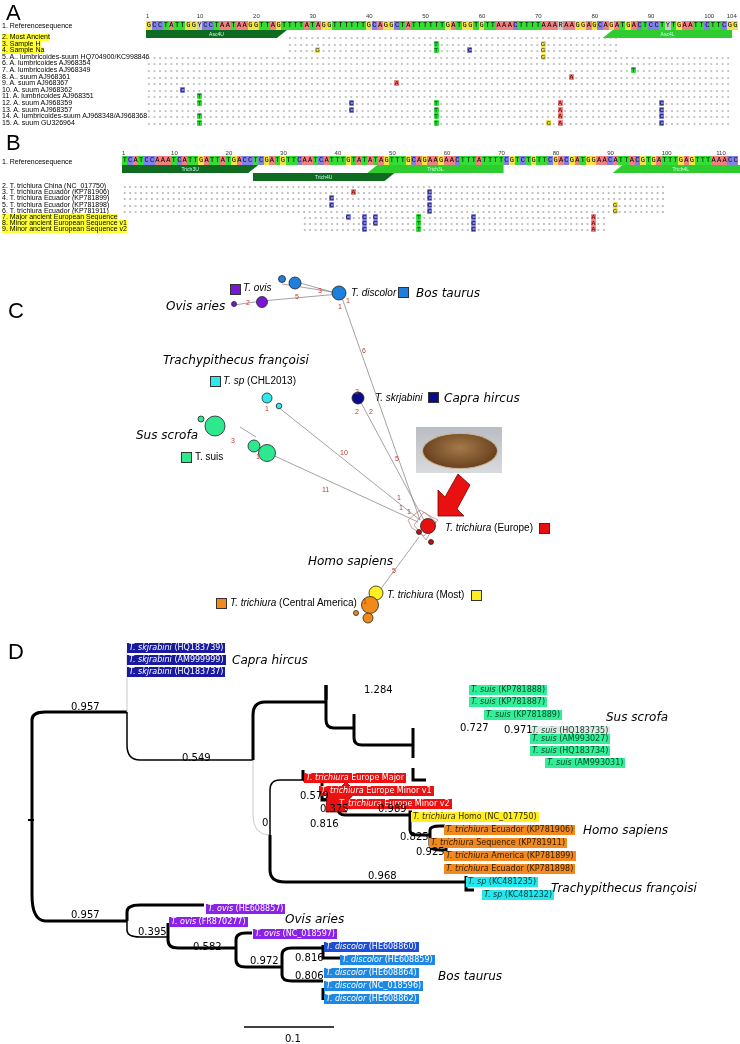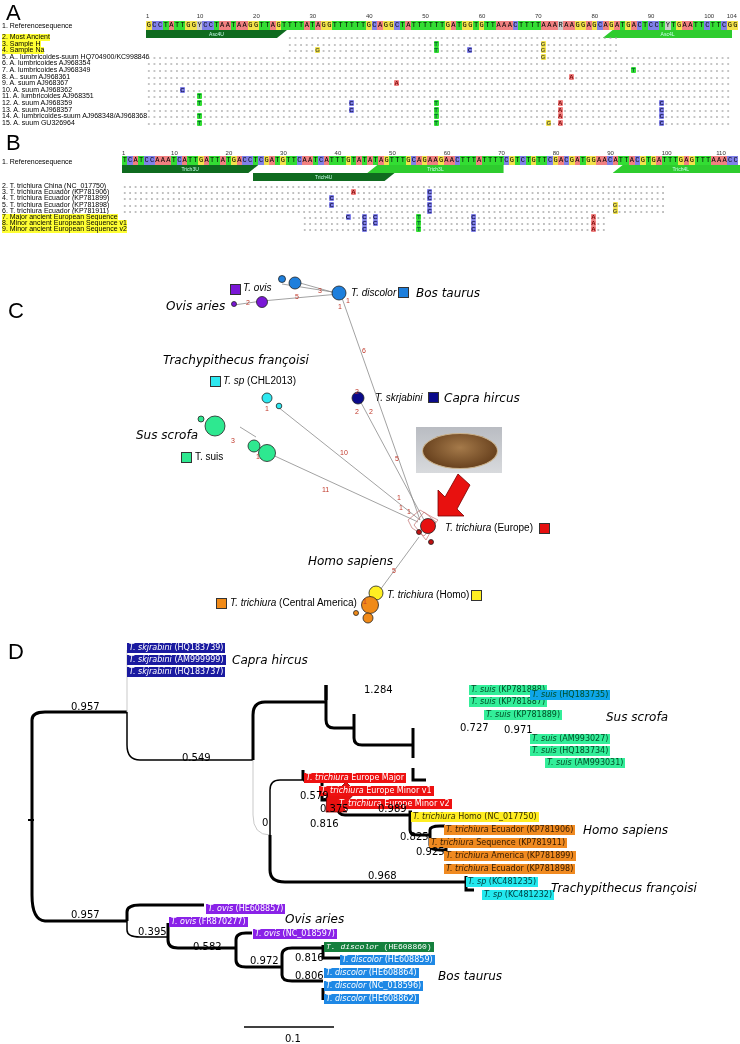--- a/index.html
+++ b/index.html
@@ -493,21 +493,21 @@
 
   <div class="host-label" style="left:136px;top:428px;">Sus scrofa</div>
   <div class="legend-sq" style="left:181px;top:452px;background:#2ee890;"></div>
   <div class="net-label" style="left:195px;top:451px;"><span>T. suis</span><span></span></div>
 
   <div class="net-label" style="left:445px;top:522px;"><i>T. trichiura</i><span> (Europe)</span></div>
   <div class="legend-sq" style="left:539px;top:523px;background:#e61010;"></div>
 
   <div class="host-label" style="left:308px;top:554px;">Homo sapiens</div>
 
-  <div class="net-label" style="left:387px;top:589px;"><i>T. trichiura</i><span> (Homo)</span></div>
+  <div class="net-label" style="left:387px;top:589px;"><i>T. trichiura</i><span> (Most)</span></div>
   <div class="legend-sq" style="left:471px;top:590px;background:#ffef22;"></div>
 
   <div class="legend-sq" style="left:216px;top:598px;background:#f08a18;"></div>
   <div class="net-label" style="left:230px;top:597px;"><i>T. trichiura</i><span> (Central America)</span></div>
 </div>
 
 <div id="panelD">
   <div class="panel-letter" style="left:8px;top:641px;">D</div>
   <svg class="abs" style="left:0;top:0;" width="740" height="1044">
     <g stroke="#000" stroke-width="3" fill="none" stroke-linecap="butt">
@@ -557,38 +557,38 @@
     <polygon points="356,792 346,782 332,796 327,791 326,812 347,812 342,807" fill="#e8110f" stroke="#7a0000" stroke-width="0.8"></polygon>
   </svg>
 
   <div id="tipLabels">
       <div class="tip" style="left: 127px; top: 643px; background: rgb(26, 26, 160); color: rgb(255, 255, 255);"><i>T. skjrabini</i><span> (HQ183739)</span></div>
       <div class="tip" style="left: 127px; top: 655px; background: rgb(26, 26, 160); color: rgb(255, 255, 255);"><i>T. skjrabini</i><span> (AM999999)</span></div>
       <div class="tip" style="left: 127px; top: 667px; background: rgb(26, 26, 160); color: rgb(255, 255, 255);"><i>T. skjrabini</i><span> (HQ183737)</span></div>
       <div class="tip" style="left: 469px; top: 685px; background: rgb(51, 238, 153); color: rgb(0, 77, 38);"><i>T. suis</i><span> (KP781888)</span></div>
       <div class="tip" style="left: 469px; top: 697px; background: rgb(51, 238, 153); color: rgb(0, 77, 38);"><i>T. suis</i><span> (KP781887)</span></div>
       <div class="tip" style="left: 484px; top: 710px; background: rgb(51, 238, 153); color: rgb(0, 77, 38);"><i>T. suis</i><span> (KP781889)</span></div>
-      <div class="tip" style="left: 530px; top: 690px; background: #0ea5e9; color: rgb(0, 77, 38);"><i>T. suis</i><span> (HQ183735)</span></div>
+      <div class="tip" style="left: 530px; top: 726px; background: #e5e5e5; color: rgb(0, 77, 38);"><i>T. suis</i><span> (HQ183735)</span></div>
       <div class="tip" style="left: 530px; top: 734px; background: rgb(51, 238, 153); color: rgb(0, 77, 38);"><i>T. suis</i><span> (AM993027)</span></div>
       <div class="tip" style="left: 530px; top: 746px; background: rgb(51, 238, 153); color: rgb(0, 77, 38);"><i>T. suis</i><span> (HQ183734)</span></div>
       <div class="tip" style="left: 545px; top: 758px; background: rgb(51, 238, 153); color: rgb(0, 77, 38);"><i>T. suis</i><span> (AM993031)</span></div>
       <div class="tip" style="left: 304px; top: 773px; background: rgb(238, 17, 17); color: rgb(255, 255, 255);"><i>T. trichiura</i><span> Europe Major</span></div>
       <div class="tip" style="left: 319px; top: 786px; background: rgb(238, 17, 17); color: rgb(255, 255, 255);"><i>T. trichiura</i><span> Europe Minor v1</span></div>
       <div class="tip" style="left: 337px; top: 799px; background: rgb(238, 17, 17); color: rgb(255, 255, 255);"><i>T. trichiura</i><span> Europe Minor v2</span></div>
       <div class="tip" style="left: 411px; top: 812px; background: rgb(255, 238, 34); color: rgb(51, 43, 0);"><i>T. trichiura</i><span> Homo (NC_017750)</span></div>
       <div class="tip" style="left: 444px; top: 825px; background: rgb(240, 138, 32); color: rgb(51, 26, 0);"><i>T. trichiura</i><span> Ecuador (KP781906)</span></div>
       <div class="tip" style="left: 429px; top: 838px; background: rgb(240, 138, 32); color: rgb(51, 26, 0);"><i>T. trichiura</i><span> Sequence (KP781911)</span></div>
       <div class="tip" style="left: 444px; top: 851px; background: rgb(240, 138, 32); color: rgb(51, 26, 0);"><i>T. trichiura</i><span> America (KP781899)</span></div>
       <div class="tip" style="left: 444px; top: 864px; background: rgb(240, 138, 32); color: rgb(51, 26, 0);"><i>T. trichiura</i><span> Ecuador (KP781898)</span></div>
       <div class="tip" style="left: 466px; top: 877px; background: rgb(34, 232, 238); color: rgb(0, 58, 60);"><i>T. sp</i><span> (KC481235)</span></div>
       <div class="tip" style="left: 482px; top: 890px; background: rgb(34, 232, 238); color: rgb(0, 58, 60);"><i>T. sp</i><span> (KC481232)</span></div>
       <div class="tip" style="left: 206px; top: 904px; background: rgb(138, 34, 232); color: rgb(255, 255, 255);"><i>T. ovis</i><span> (HE608857)</span></div>
       <div class="tip" style="left: 169px; top: 917px; background: rgb(138, 34, 232); color: rgb(255, 255, 255);"><i>T. ovis</i><span> (FR870277)</span></div>
       <div class="tip" style="left: 253px; top: 929px; background: rgb(138, 34, 232); color: rgb(255, 255, 255);"><i>T. ovis</i><span> (NC_018597)</span></div>
-      <div class="tip" style="left: 324px; top: 942px; background: #15803d; color: rgb(255, 255, 255); font-family: Liberation Mono, monospace;"><i>T. discolor</i><span> (HE608860)</span></div>
+      <div class="tip" style="left: 324px; top: 942px; background: #1d4ed8; color: rgb(255, 255, 255);"><i>T. discolor</i><span> (HE608860)</span></div>
       <div class="tip" style="left: 340px; top: 955px; background: rgb(30, 136, 229); color: rgb(255, 255, 255);"><i>T. discolor</i><span> (HE608859)</span></div>
       <div class="tip" style="left: 324px; top: 968px; background: rgb(30, 136, 229); color: rgb(255, 255, 255);"><i>T. discolor</i><span> (HE608864)</span></div>
       <div class="tip" style="left: 324px; top: 981px; background: rgb(30, 136, 229); color: rgb(255, 255, 255);"><i>T. discolor</i><span> (NC_018596)</span></div>
       <div class="tip" style="left: 324px; top: 994px; background: rgb(30, 136, 229); color: rgb(255, 255, 255);"><i>T. discolor</i><span> (HE608862)</span></div>
     </div>
   <div id="supportLabels">
       <div class="bs" style="left: 71px; top: 701px;">0.957</div>
       <div class="bs" style="left: 182px; top: 752px;">0.549</div>
       <div class="bs" style="left: 364px; top: 684px;">1.284</div>
       <div class="bs" style="left: 460px; top: 722px;">0.727</div>

